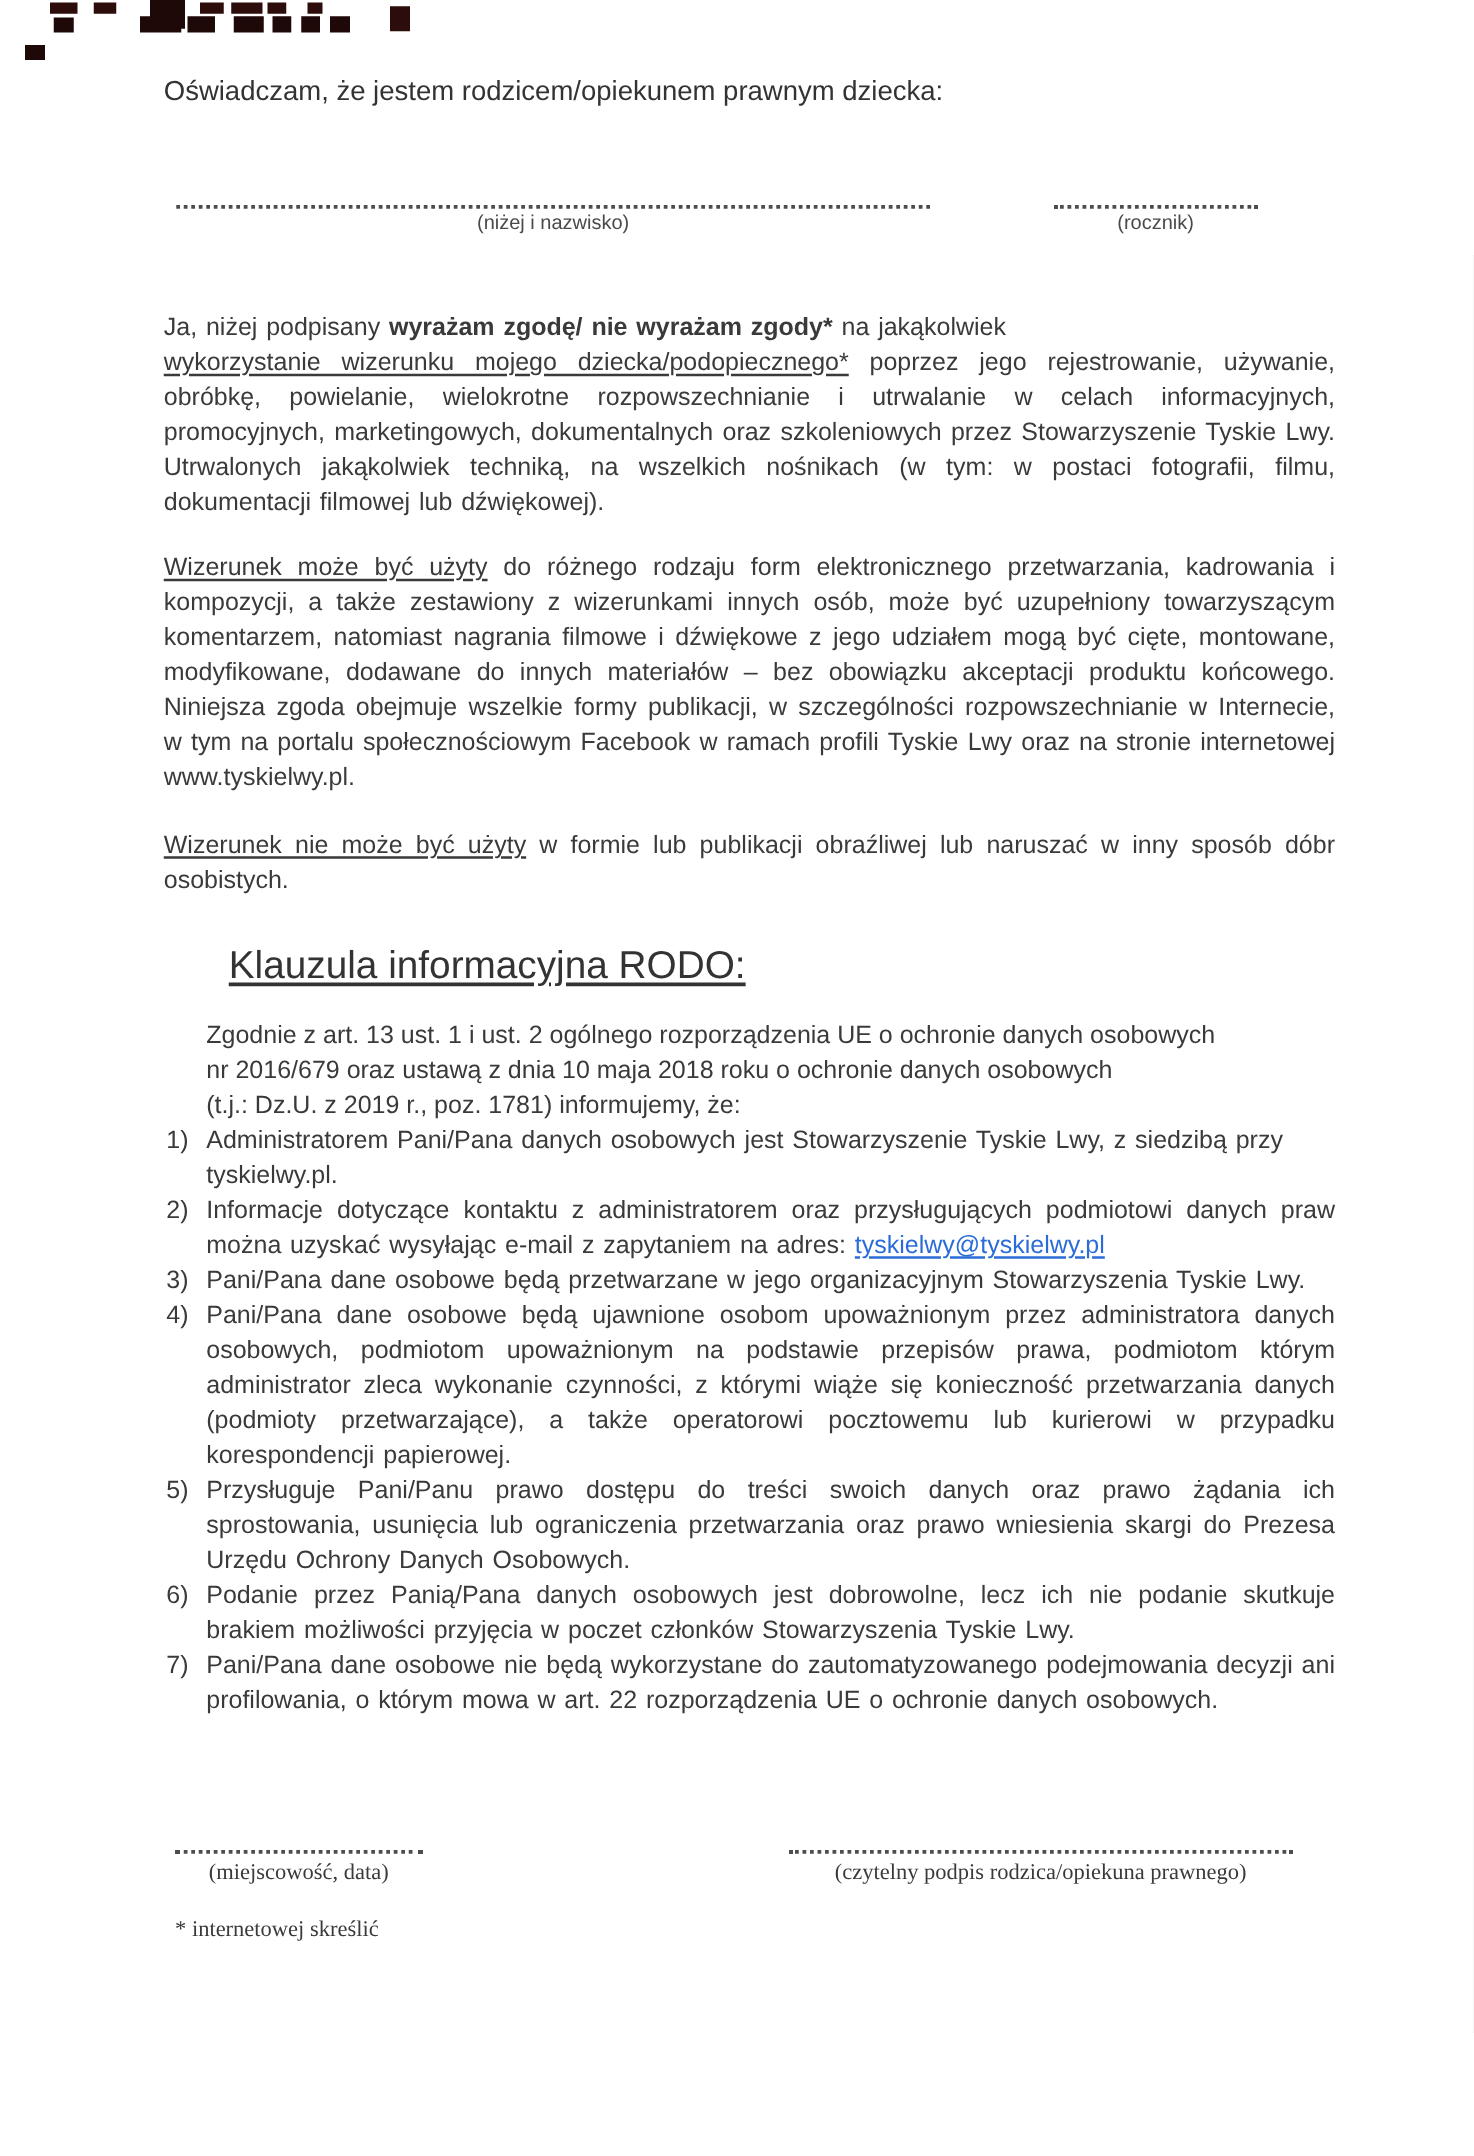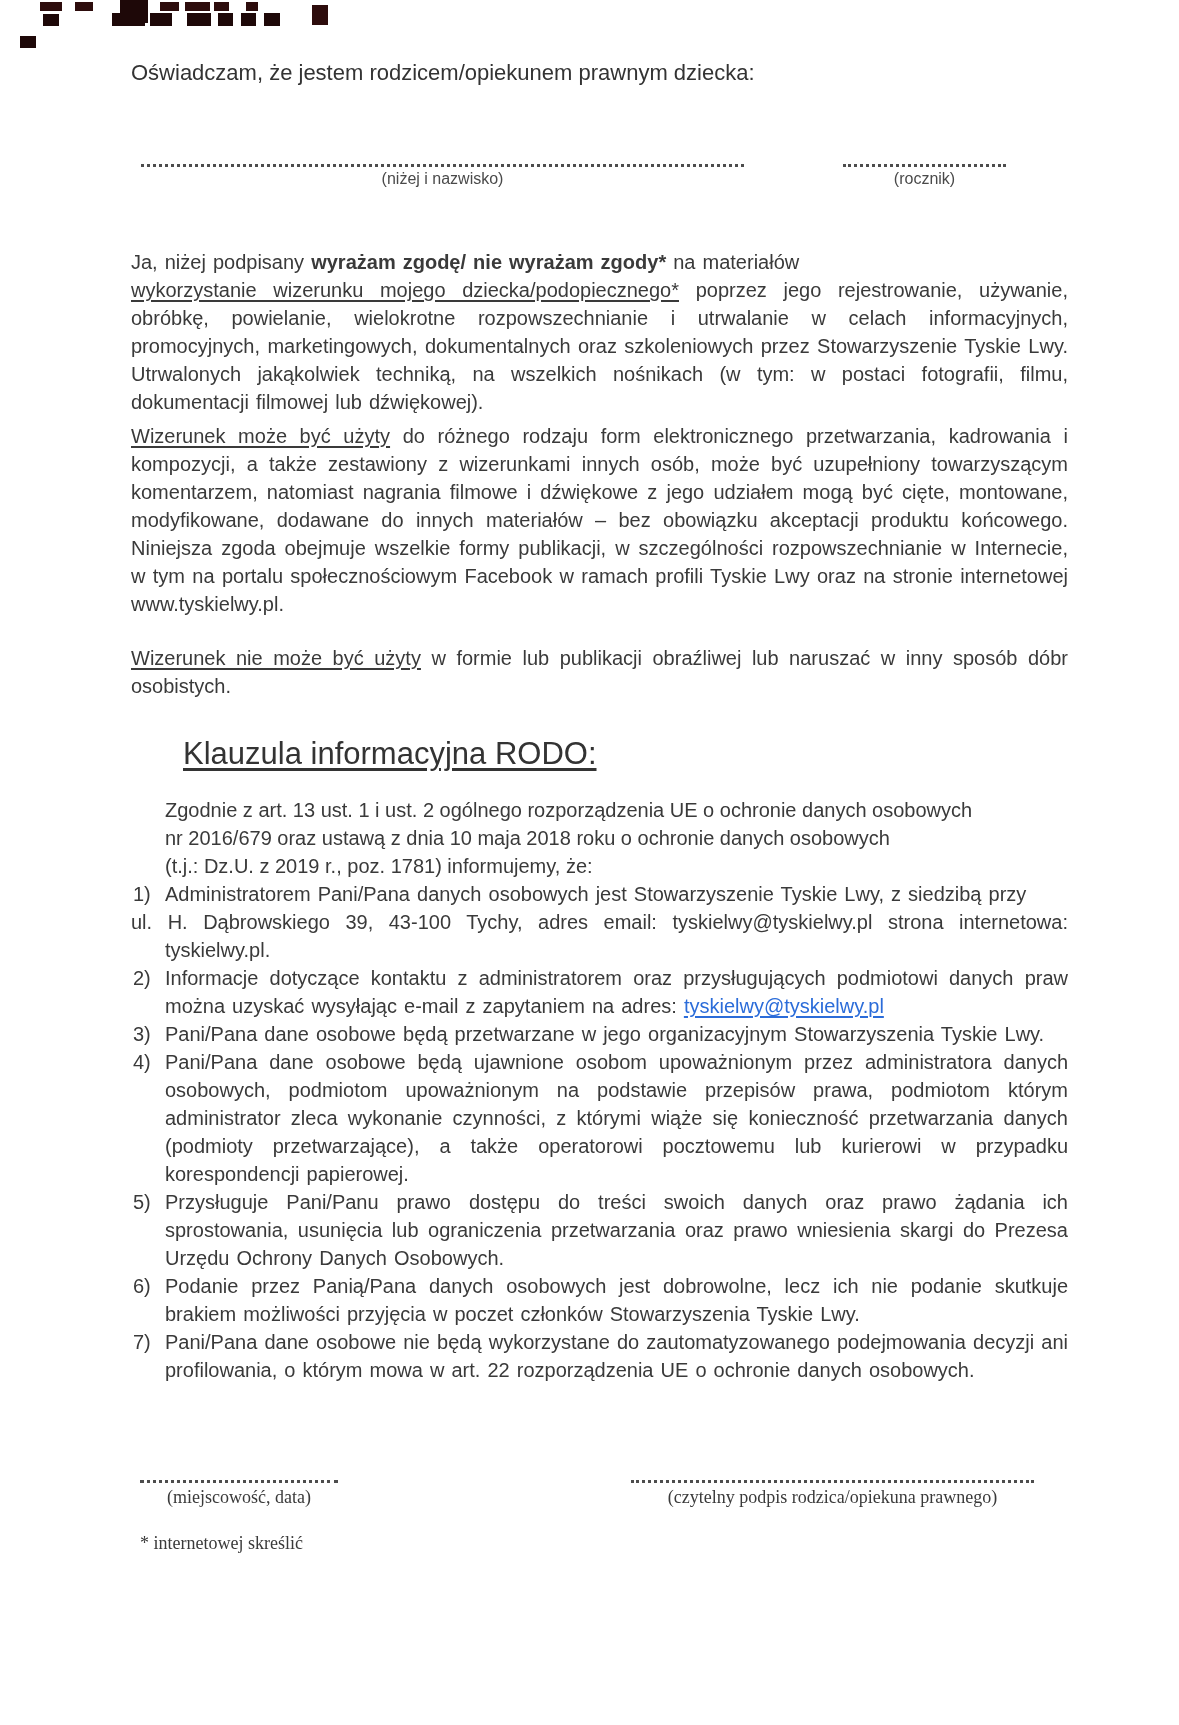--- a/index.html
+++ b/index.html
@@ -26,21 +26,21 @@
   .field{position:absolute;top:0;text-align:center;}
   .field-name{left:10px;width:603px;}
   .field-year{left:712px;width:163px;}
   .dotline{height:2px;border-bottom:3px dotted #4d4d4d;}
   .field-label{font-size:16px;color:#4a4a4a;margin-top:3px;}
   
   .para{font-size:20px;line-height:28px;word-spacing:1.5px;}
   .justify{text-align:justify;}
   .stretch{text-align:justify;text-align-last:justify;}
   .p1{margin-top:52px;}
-  .p2{margin-top:6px;}
+  .p2{margin-top:24px;}
   .p3{margin-top:26px;}
   .bold{font-weight:bold;}
   .und{text-decoration:underline;text-underline-offset:3px;}
   
   .rodo-heading{
     margin:36px 0 0 52px;
     font-size:31px;color:#333;
     text-decoration:underline;text-underline-offset:4px;
   }
   .rodo-intro{margin:24px 0 0 34px;font-size:20px;line-height:28px;}
@@ -95,42 +95,41 @@
         <div class="dotline"></div>
         <div class="field-label">(niżej i nazwisko)</div>
       </div>
       <div class="field field-year">
         <div class="dotline"></div>
         <div class="field-label">(rocznik)</div>
       </div>
     </div>
 
     <div class="para p1">
-      <div><span>Ja, niżej podpisany </span><span class="bold">wyrażam zgodę/ nie wyrażam zgody*</span><span> na materiałów</span></div>
+      <div><span>Ja, niżej podpisany </span><span class="bold">wyrażam zgodę/ nie wyrażam zgody*</span><span> na jakąkolwiek</span></div>
       <div class="justify"><span class="und">wykorzystanie wizerunku mojego dziecka/podopiecznego*</span><span> poprzez jego rejestrowanie, używanie, obróbkę, powielanie, wielokrotne rozpowszechnianie i utrwalanie w celach informacyjnych, promocyjnych, marketingowych, dokumentalnych oraz szkoleniowych przez Stowarzyszenie Tyskie Lwy. Utrwalonych jakąkolwiek techniką, na wszelkich nośnikach (w tym: w postaci fotografii, filmu, dokumentacji filmowej lub dźwiękowej).</span></div>
     </div>
 
     <div class="para p2 justify"><span class="und">Wizerunek może być użyty</span><span> do różnego rodzaju form elektronicznego przetwarzania, kadrowania i kompozycji, a także zestawiony z wizerunkami innych osób, może być uzupełniony towarzyszącym komentarzem, natomiast nagrania filmowe i dźwiękowe z jego udziałem mogą być cięte, montowane, modyfikowane, dodawane do innych materiałów – bez obowiązku akceptacji produktu końcowego. Niniejsza zgoda obejmuje wszelkie formy publikacji, w szczególności rozpowszechnianie w Internecie, w tym na portalu społecznościowym Facebook w ramach profili Tyskie Lwy oraz na stronie internetowej www.tyskielwy.pl.</span></div>
 
     <div class="para p3 justify"><span class="und">Wizerunek nie może być użyty</span><span> w formie lub publikacji obraźliwej lub naruszać w inny sposób dóbr osobistych.</span></div>
 
     <div class="rodo-heading">Klauzula informacyjna RODO:</div>
 
     <div class="rodo-intro">
       <div>Zgodnie z art. 13 ust. 1 i ust. 2 ogólnego rozporządzenia UE o ochronie danych osobowych</div>
       <div>nr 2016/679 oraz ustawą z dnia 10 maja 2018 roku o ochronie danych osobowych</div>
       <div>(t.j.: Dz.U. z 2019 r., poz. 1781) informujemy, że:</div>
     </div>
 
     <div class="rodo-list">
 
       <div class="li">
         <span class="num">1)</span><span>Administratorem Pani/Pana danych osobowych jest Stowarzyszenie Tyskie Lwy, z siedzibą przy</span>
       </div>
-      <div class="stretch">ul. H. Dąbrowskiego 39, 43-100 Tychy, adres email: tyskielwy@tyskielwy.pl strona internetowa:</div>
       <div class="li-cont">tyskielwy.pl.</div>
 
       <div class="li">
         <span class="num">2)</span><span>Informacje dotyczące kontaktu z administratorem oraz przysługujących podmiotowi danych praw można uzyskać wysyłając e-mail z zapytaniem na adres: </span><a class="email-link">tyskielwy@tyskielwy.pl</a>
       </div>
 
       <div class="li">
         <span class="num">3)</span><span>Pani/Pana dane osobowe będą przetwarzane w jego organizacyjnym Stowarzyszenia Tyskie Lwy.</span>
       </div>
 

